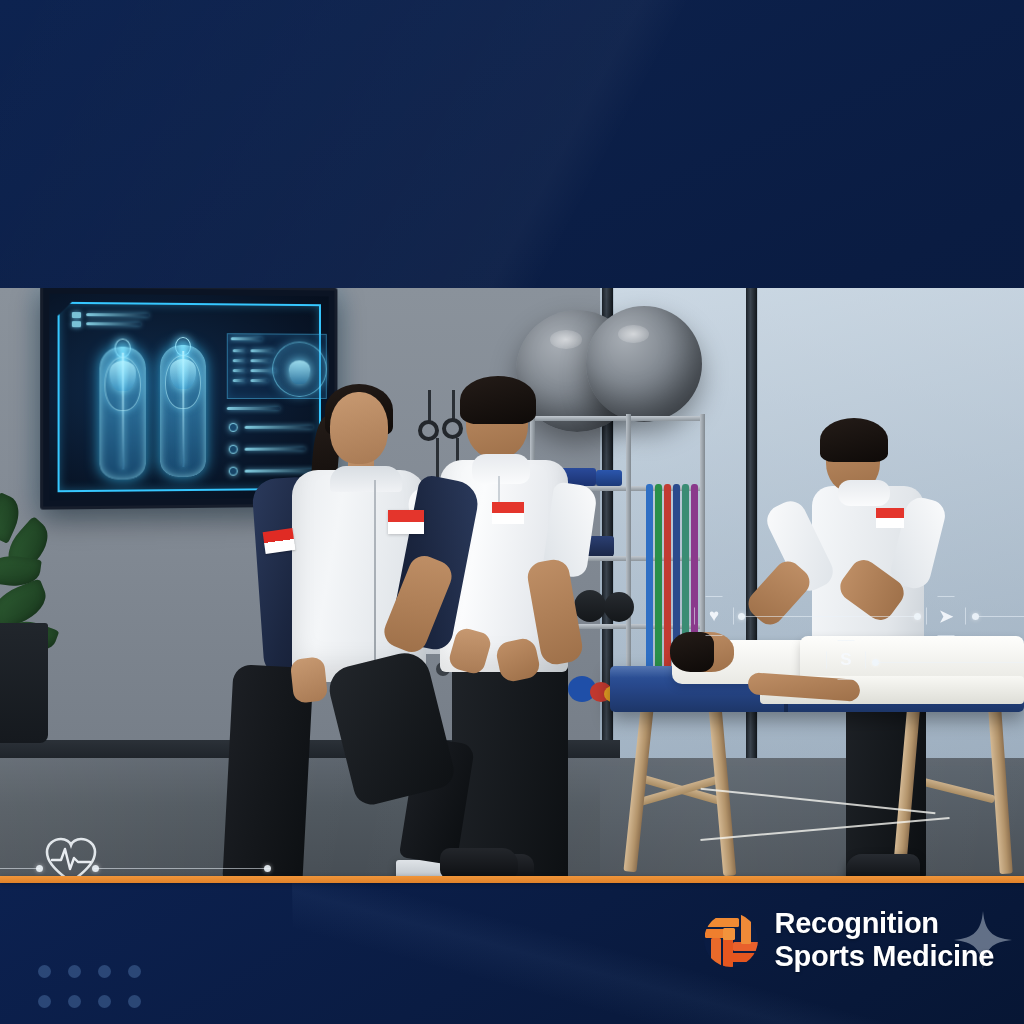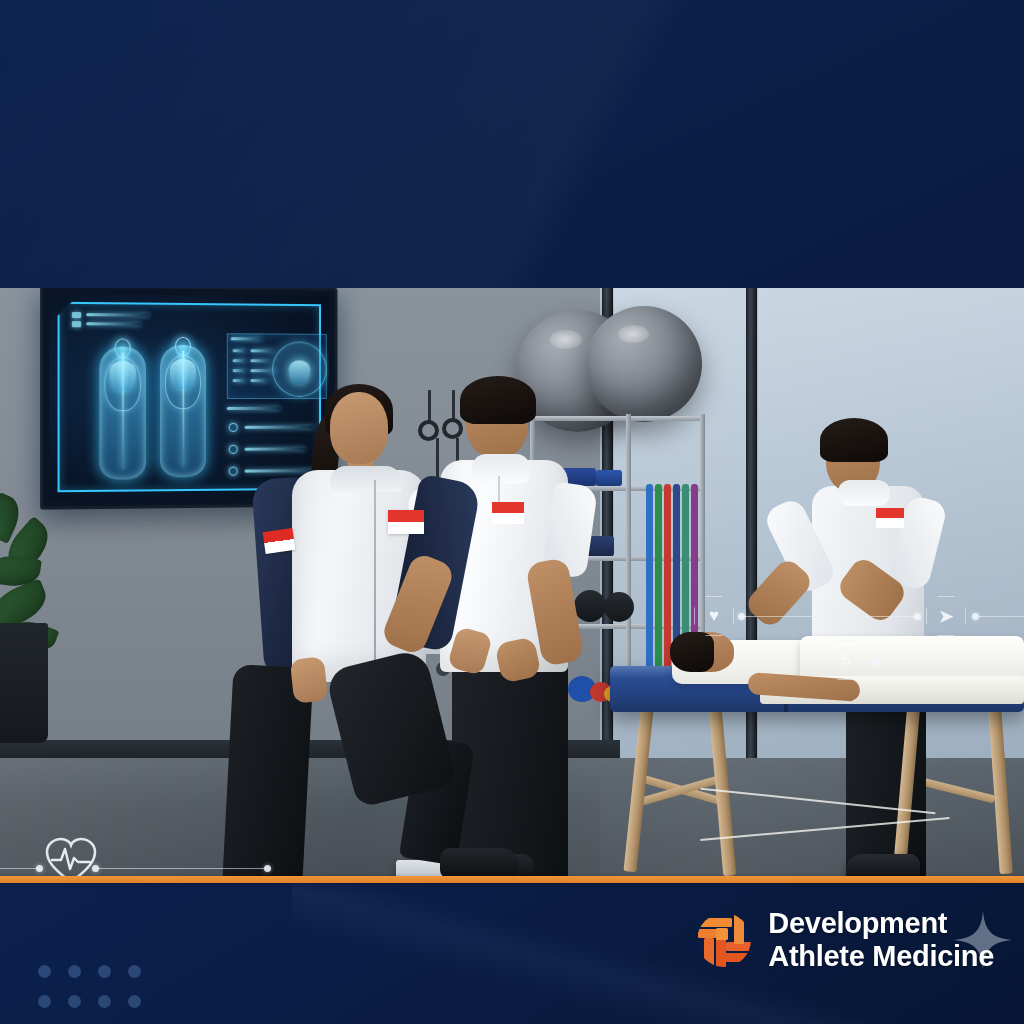--- a/index.html
+++ b/index.html
@@ -815,19 +815,19 @@
 
             <rect x="38" y="2" width="10" height="30" rx="1.5" fill="#ef8a38"></rect>
             <rect x="8" y="26" width="10" height="30" rx="1.5" fill="#e96a2a"></rect>
             <rect x="20" y="26" width="10" height="30" rx="1.5" fill="#e4561f"></rect>
 
             <rect x="20" y="16" width="12" height="12" rx="1.5" fill="#f2933c"></rect>
           </g>
         </svg>
       </div>
       <div class="logo-text logo-text-wrap">
-        <span>Development</span>
-        <span>Athlete Medicine</span>
+        <span>Recognition</span>
+        <span>Sports Medicine</span>
       </div>
     </div>
   </div>
 
 </div>
 
 </body></html>

